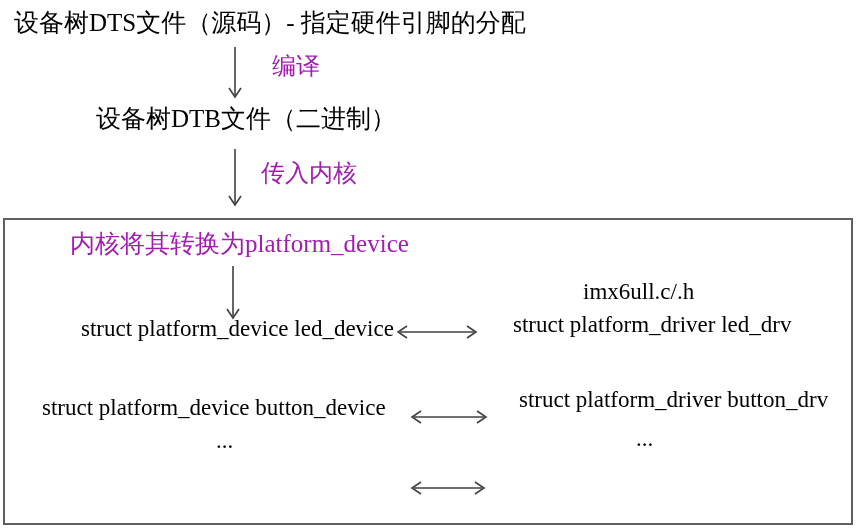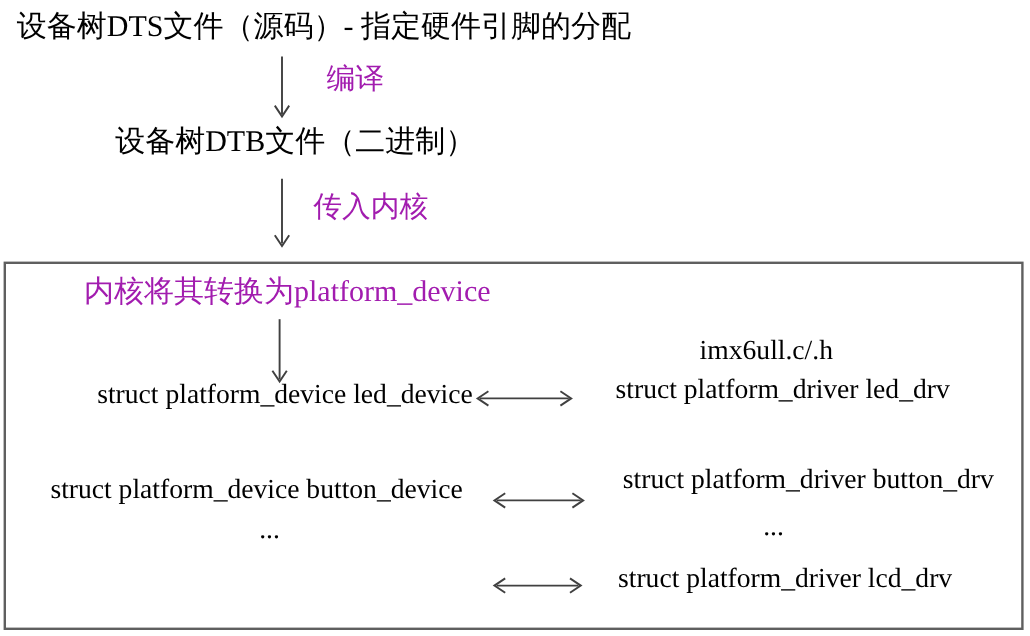--- a/index.html
+++ b/index.html
@@ -111,15 +111,14 @@
 
   <div class="txt t-r1l">struct platform_device led_device</div>
   <div class="txt t-r2l">struct platform_device button_device</div>
 
   <div class="txt t-r1r">struct platform_driver led_drv</div>
   <div class="txt t-r2r">struct platform_driver button_drv</div>
 
   <div class="txt t-dotsl">...</div>
   <div class="txt t-dotsr">...</div>
 
-  <div class="txt t-r3r">struct platform_driver lcd_drv</div>
 
 </div>
 
 </body></html>

